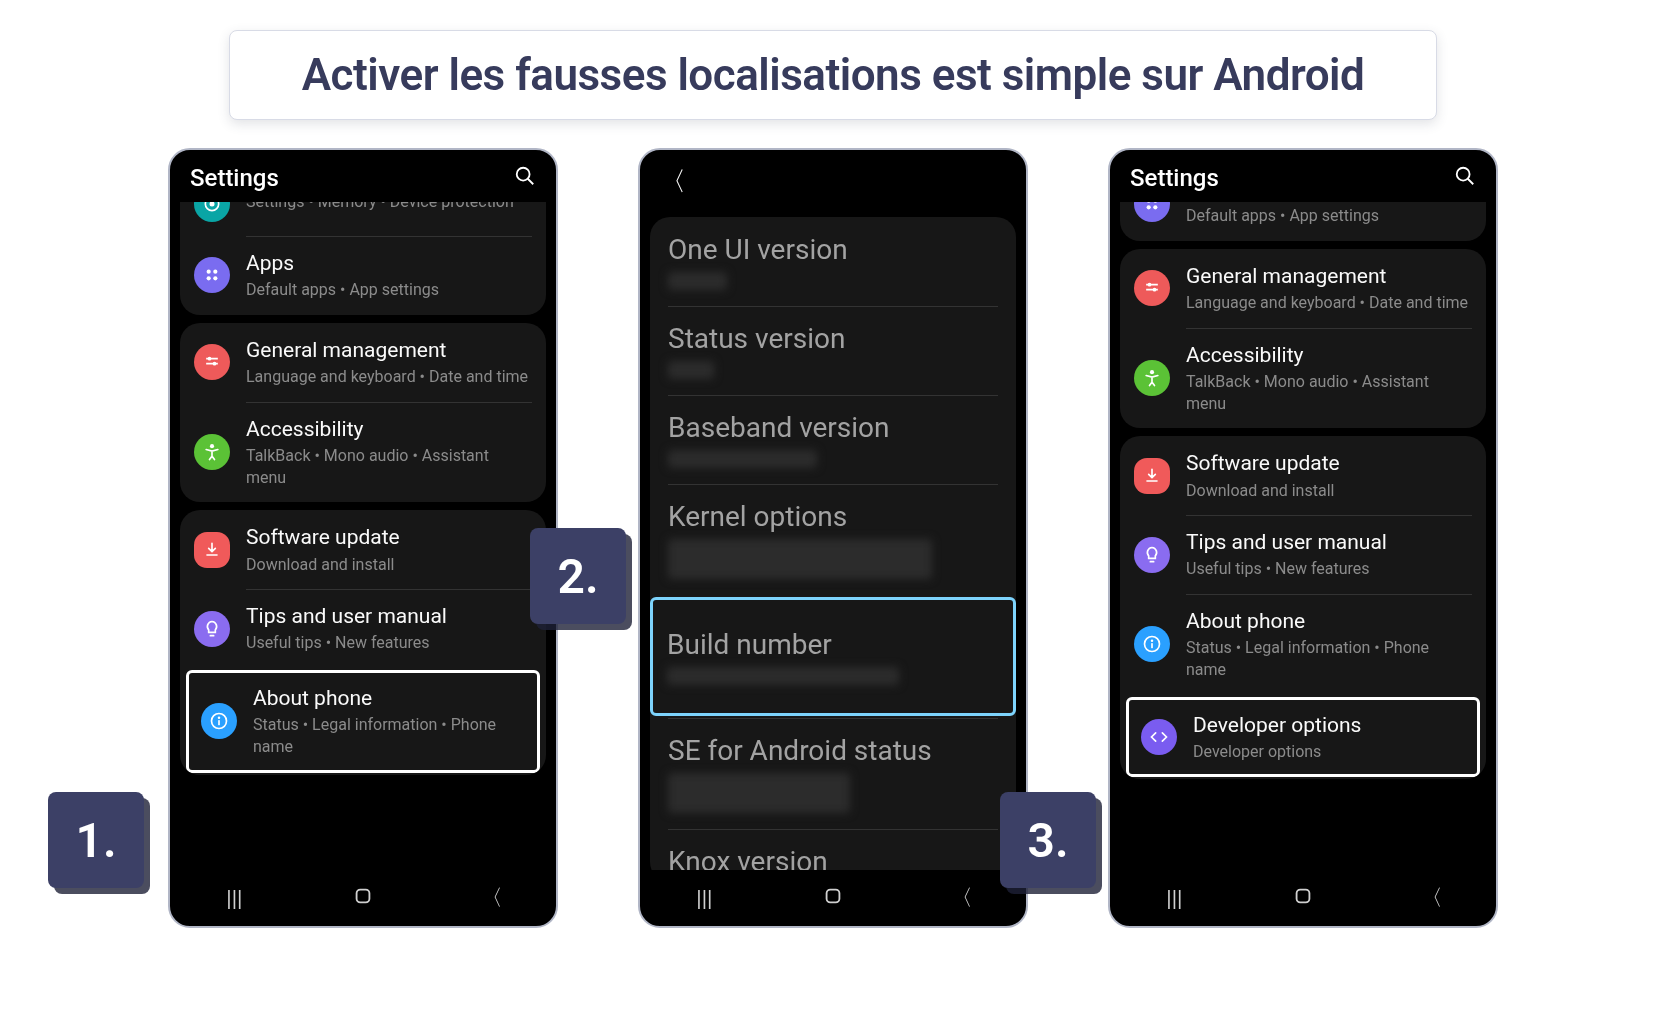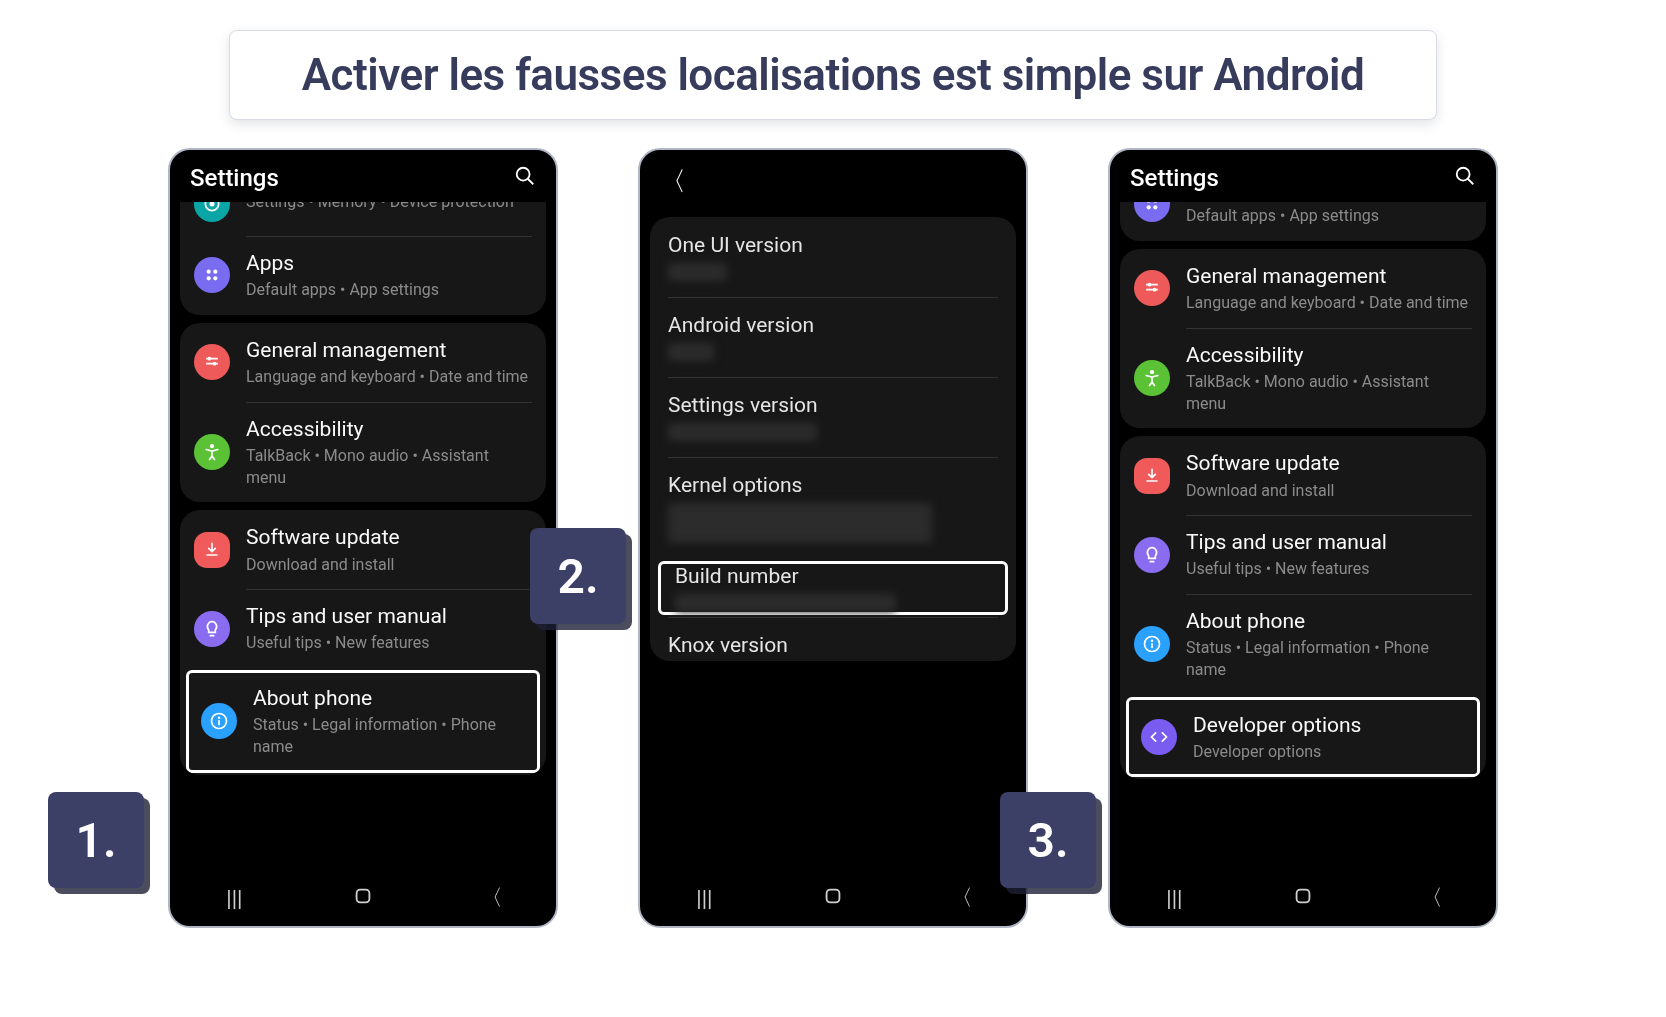--- a/index.html
+++ b/index.html
@@ -110,35 +110,35 @@
   .prow {
     padding: 16px 18px 16px 18px;
     position: relative;
   }
   .prow + .prow::before {
     content: "";
     position: absolute;
     left: 18px; right: 18px; top: 0;
     height: 1px; background: #333;
   }
-  .prow-title { color: #e5e5e5; font-size: 21px; }
+  .prow-title { color: #a3a3a3; font-size: 28px; }
   .prow-blur {
     margin-top: 6px;
     height: 18px;
     background: #2c2c2c;
     filter: blur(4px);
     border-radius: 4px;
     width: 50%;
   }
   .prow-blur.tall { height: 40px; width: 80%; }
   .prow.highlight {
-    border: 3px solid #ffffff;
+    border: 3px solid #7dd3fc;
     border-radius: 6px;
-    margin: 2px 8px;
-    padding: 0 14px;
+    margin: 2px 0;
+    padding: 28px 14px;
   }
   .prow.highlight::before { display: none; }
   .prow.cutbottom { padding-bottom: 4px; }
 
   .navbar {
     height: 56px;
     display: flex;
     justify-content: space-around;
     align-items: center;
     color: #cfcfcf;
@@ -300,34 +300,38 @@
       <div class="phone-header">
         <span class="back">〈</span>
       </div>
       <div class="content">
         <div class="plist">
           <div class="prow">
               <div class="prow-title">One UI version</div>
               <div class="prow-blur" style="width:18%"></div>
             </div>
           <div class="prow">
-              <div class="prow-title">Android version</div>
+              <div class="prow-title">Status version</div>
               <div class="prow-blur" style="width:14%"></div>
             </div>
           <div class="prow">
-              <div class="prow-title">Settings version</div>
+              <div class="prow-title">Baseband version</div>
               <div class="prow-blur" style="width:45%"></div>
             </div>
           <div class="prow">
               <div class="prow-title">Kernel options</div>
               <div class="prow-blur tall"></div>
             </div>
           <div class="prow highlight">
               <div class="prow-title">Build number</div>
               <div class="prow-blur" style="width:70%"></div>
+            </div>
+          <div class="prow">
+              <div class="prow-title">SE for Android status</div>
+              <div class="prow-blur tall" style="width:55%"></div>
             </div>
           <div class="prow cutbottom">
               <div class="prow-title">Knox version</div>
             </div>
         </div>
       </div>
       <div class="navbar">
         <div>|||</div>
         <div><svg viewBox="0 0 24 24" width="22" height="22">
               <rect x="5" y="5" width="14" height="14" rx="4" fill="none" stroke="#cfcfcf" stroke-width="2"></rect>

